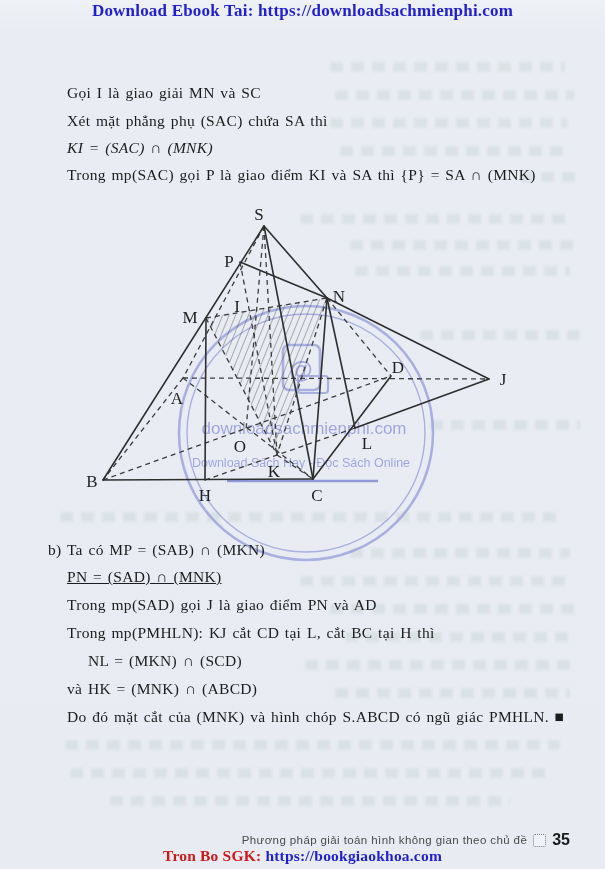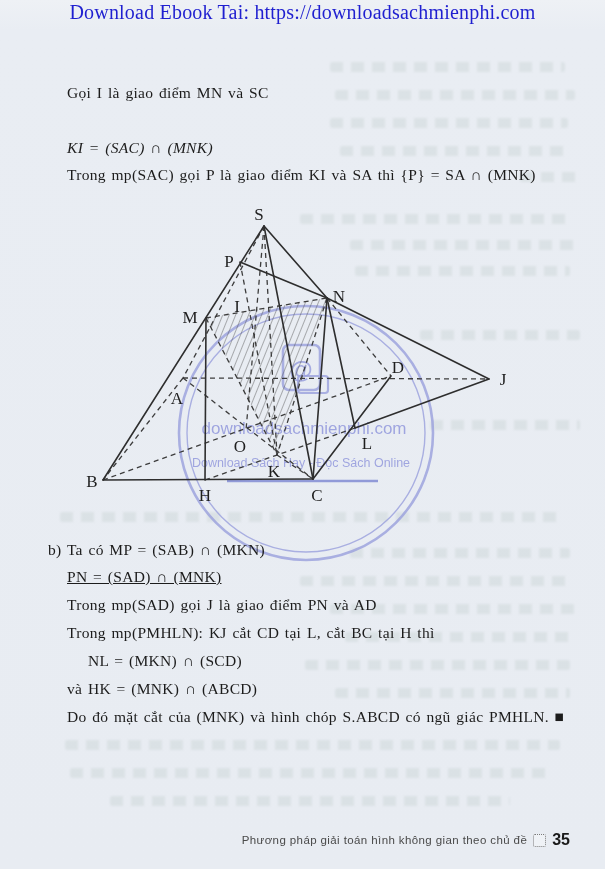--- a/index.html
+++ b/index.html
@@ -3,21 +3,21 @@
 <meta charset="utf-8">
 <style>
   html,body{margin:0;padding:0;}
   .page{
     position:relative;width:605px;height:869px;overflow:hidden;
     background:linear-gradient(180deg,#eef1f5 0px,#e9edf3 30px,#e8ecf2 100%);
     font-family:"Liberation Serif", serif;color:#1c1c1c;
   }
   .header-link{
     position:absolute;top:1px;left:0;width:605px;text-align:center;
-    font-size:20px;font-weight:normal;color:#1f1fd0;letter-spacing:.2px;cursor:pointer;
+    font-size:17px;font-weight:bold;color:#1f1fd0;letter-spacing:.2px;cursor:pointer;
   }
   .tline{position:absolute;font-size:15.5px;white-space:nowrap;word-spacing:1.5px;letter-spacing:.3px;}
   .ghost{position:absolute;border-radius:3px;opacity:.5;filter:blur(1.3px);
     background:repeating-linear-gradient(90deg,rgba(110,140,125,.22) 0 13px,rgba(110,140,125,0) 13px 21px);}
   svg.figure{position:absolute;left:0;top:0;}
   .footer{
     position:absolute;top:831px;left:0;width:570px;display:flex;justify-content:flex-end;align-items:center;gap:6px;
     font-family:"Liberation Sans", sans-serif;
   }
   .footer .book-title{font-size:11.5px;color:#4a4a4a;letter-spacing:.4px;}
@@ -51,21 +51,22 @@
   <div class="ghost" style="left:330px;top:604px;width:245px;height:10px;"></div>
   <div class="ghost" style="left:345px;top:632px;width:225px;height:10px;"></div>
   <div class="ghost" style="left:305px;top:660px;width:265px;height:10px;"></div>
   <div class="ghost" style="left:335px;top:688px;width:235px;height:10px;"></div>
   <div class="ghost" style="left:65px;top:740px;width:495px;height:10px;"></div>
   <div class="ghost" style="left:70px;top:768px;width:480px;height:10px;"></div>
   <div class="ghost" style="left:110px;top:796px;width:400px;height:10px;"></div>
 
   <div class="header-link">Download Ebook Tai: https://downloadsachmienphi.com</div>
 
-  <div class="tline" style="left:67px;top:84px;">Gọi I là giao điểm MN và SC</div>
+  <div class="tline" style="left:67px;top:84px;">Gọi I là giao giải MN và SC</div>
+  <div class="tline" style="left:67px;top:112px;">Xét mặt phẳng phụ (SAC) chứa SA thì</div>
   <div class="tline" style="left:67px;top:139px;font-style:italic;">KI = (SAC) ∩ (MNK)</div>
   <div class="tline" style="left:67px;top:166px;">Trong mp(SAC) gọi P là giao điểm KI và SA thì {P} = SA ∩ (MNK)</div>
 
   <svg class="figure" width="605" height="869" viewBox="0 0 605 869">
     <defs>
       <pattern id="hatch" width="6" height="6" patternUnits="userSpaceOnUse" patternTransform="rotate(22)">
         <line x1="0" y1="0" x2="0" y2="6" stroke="#4c4c4c" stroke-width="1"></line>
       </pattern>
     </defs>
 
@@ -140,14 +141,18 @@
   <div class="tline" style="left:88px;top:652px;">NL = (MKN) ∩ (SCD)</div>
   <div class="tline" style="left:67px;top:680px;">và HK = (MNK) ∩ (ABCD)</div>
   <div class="tline" style="left:67px;top:708px;">Do đó mặt cắt của (MNK) và hình chóp S.ABCD có ngũ giác PMHLN. ■</div>
 
   <div class="footer">
     <span class="book-title">Phương pháp giải toán hình không gian theo chủ đề</span>
     <span class="page-icon"></span>
     <span class="page-num">35</span>
   </div>
 
+  <div class="bottom-link">
+    <span class="lbl">Tron Bo SGK:</span>
+    <span class="url">https://bookgiaokhoa.com</span>
+  </div>
 
 </div>
 
 </body></html>

